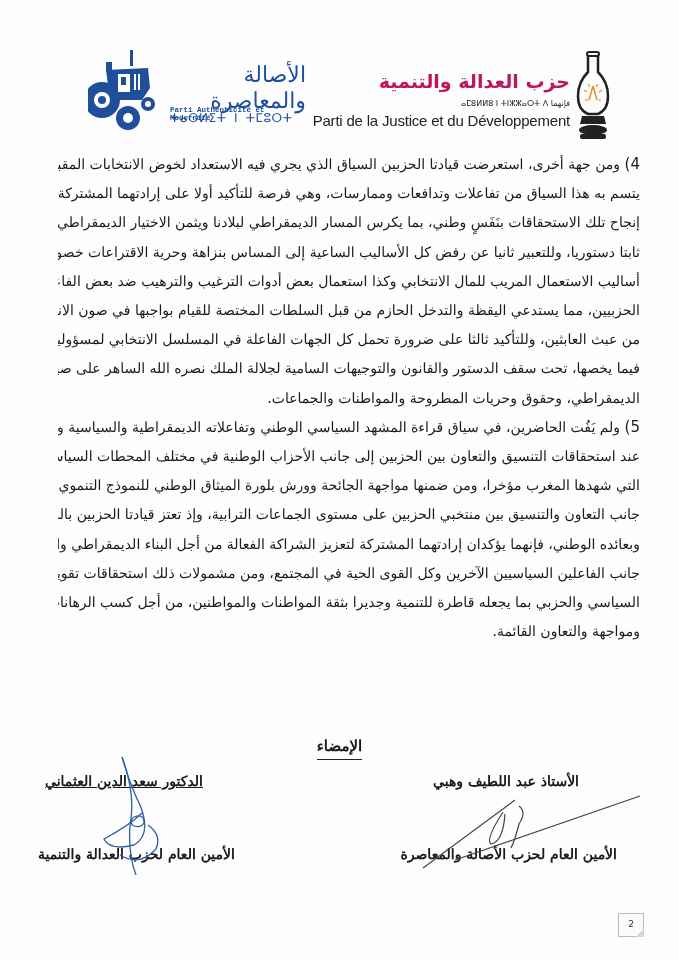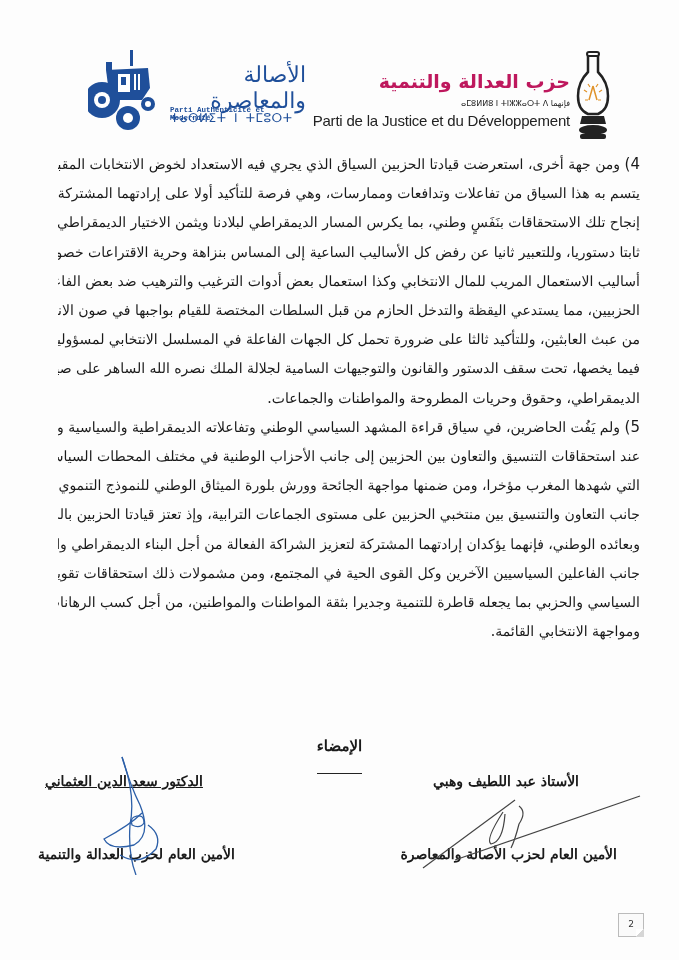--- a/index.html
+++ b/index.html
@@ -30,21 +30,21 @@
     .body-text { position: absolute; left: 58px; top: 150px; width: 582px; direction: rtl;
                  text-align: justify; font-size: 14px; line-height: 29.2px; }
     .para { margin: 0; text-align-last: right; }
     .para .line { display: block; text-align: justify; text-align-last: justify; white-space: nowrap; overflow: hidden; }
     .para .line.last { text-align-last: right; }
     .para .num { font-family: "DejaVu Sans", sans-serif; font-size: 15px; }
 
     
     .sig-heading { position: absolute; left: 0; width: 679px; top: 737px; text-align: center;
                    font-size: 15px; font-weight: bold; direction: rtl; }
-    .sig-heading span { border-bottom: 1.5px solid #222; padding-bottom: 18px; }
+    .sig-heading span { border-bottom: 1.5px solid #222; padding-bottom: 4px; }
     .sig-block { position: absolute; direction: rtl; font-size: 14px; font-weight: bold; white-space: nowrap; }
     .sig-name-right { right: 100px; top: 773px; }
     .sig-title-right { right: 62px; top: 846px; }
     .sig-name-left { left: 45px; top: 773px; text-decoration: underline; }
     .sig-title-left { left: 38px; top: 846px; }
     .signature { position: absolute; }
 
     .page-num { position: absolute; left: 618px; top: 913px; width: 24px; height: 22px;
                 border: 1px solid #bbb; font-size: 9px; text-align: center; line-height: 20px;
                 font-family: "DejaVu Sans", sans-serif; color: #333; background: #fafafa; }
@@ -106,21 +106,21 @@
       <span class="line last">الديمقراطي، وحقوق وحريات المطروحة والمواطنات والجماعات.</span>
     </div>
     <div class="para">
       <span class="line"><span class="num">5)</span> <span>ولم يَفُت الحاضرين، في سياق قراءة المشهد السياسي الوطني وتفاعلاته الديمقراطية والسياسية والتنموية، التوقف</span></span>
       <span class="line">عند استحقاقات التنسيق والتعاون بين الحزبين إلى جانب الأحزاب الوطنية في مختلف المحطات السياسية والبرلمانية</span>
       <span class="line">التي شهدها المغرب مؤخرا، ومن ضمنها مواجهة الجائحة وورش بلورة الميثاق الوطني للنموذج التنموي وغيرهما، إلى</span>
       <span class="line">جانب التعاون والتنسيق بين منتخبي الحزبين على مستوى الجماعات الترابية، وإذ تعتز قيادتا الحزبين بالذي تحقق</span>
       <span class="line">وبعائده الوطني، فإنهما يؤكدان إرادتهما المشتركة لتعزيز الشراكة الفعالة من أجل البناء الديمقراطي والتنموي لبلادنا إلى</span>
       <span class="line">جانب الفاعلين السياسيين الآخرين وكل القوى الحية في المجتمع، ومن مشمولات ذلك استحقاقات تقوية المشهد</span>
       <span class="line">السياسي والحزبي بما يجعله قاطرة للتنمية وجديرا بثقة المواطنات والمواطنين، من أجل كسب الرهانات المطروحة</span>
-      <span class="line last">ومواجهة الانتخابي القائمة.</span>
+      <span class="line last">ومواجهة والتعاون القائمة.</span>
     </div>
   </div>
 
   <div class="sig-heading"><span>الإمضاء</span></div>
 
   <div class="sig-block sig-name-right">الأستاذ عبد اللطيف وهبي</div>
   <div class="sig-block sig-title-right">الأمين العام لحزب الأصالة والمعاصرة</div>
   <svg class="signature" style="left:415px; top:790px; width:230px; height:80px;" viewBox="0 0 230 80">
     <path d="M8 78 L100 10" stroke="#444" stroke-width="1.2" fill="none"></path>
     <path d="M40 70 L225 6" stroke="#444" stroke-width="1.2" fill="none"></path>

